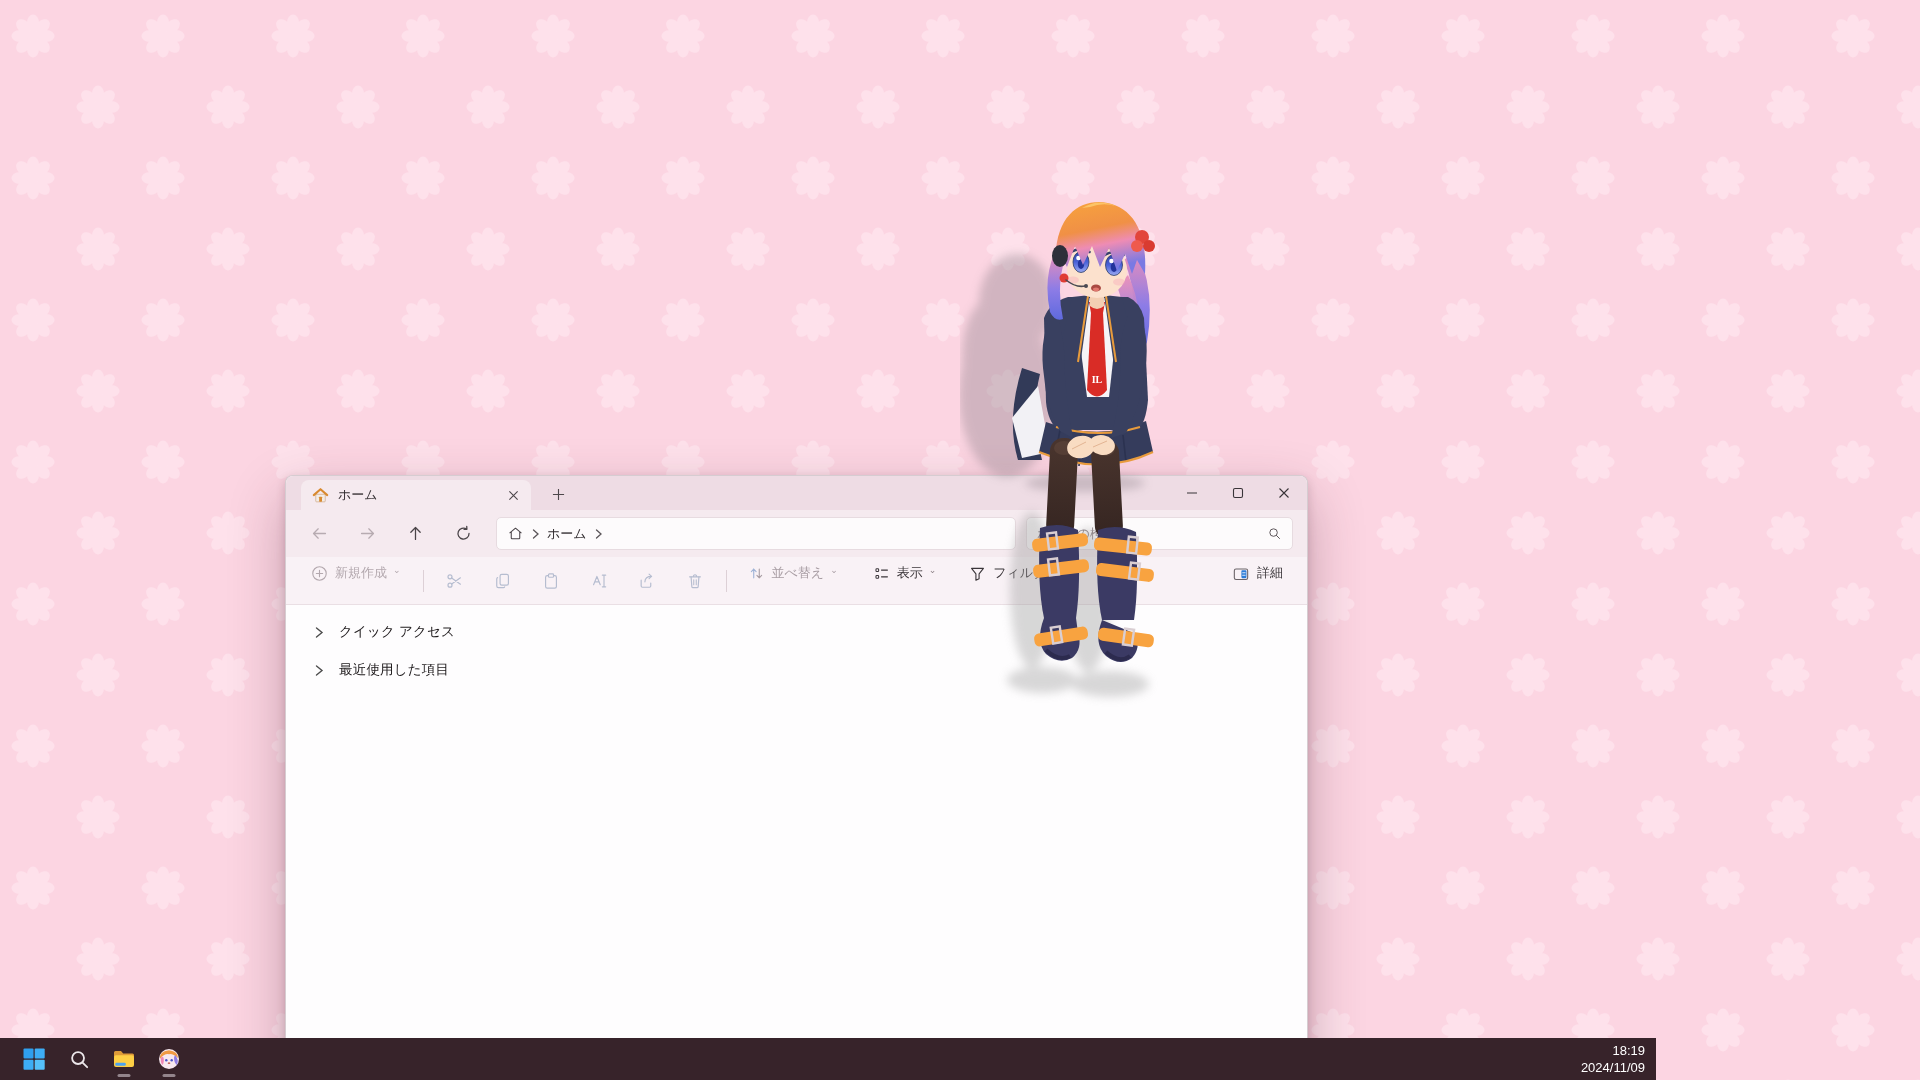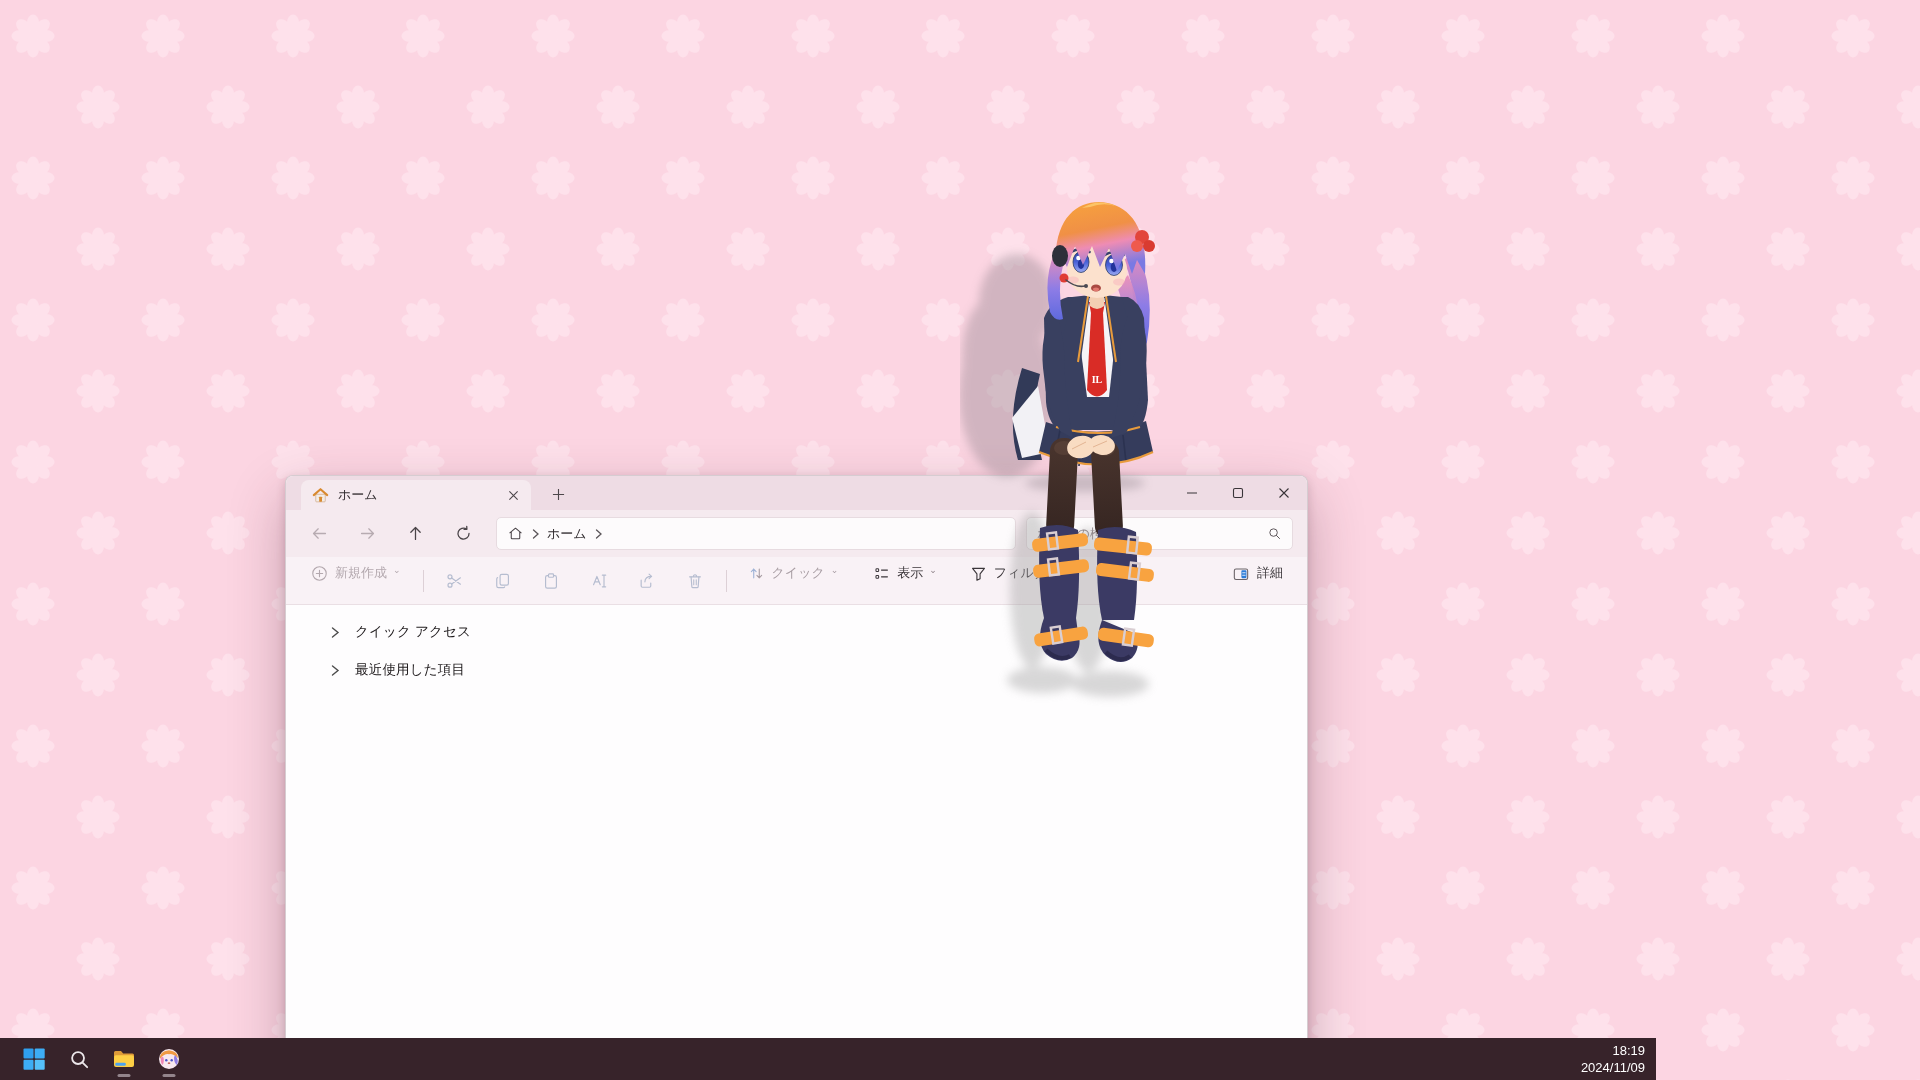--- a/index.html
+++ b/index.html
@@ -37,21 +37,21 @@
   .toolbar{height:48px;background:var(--toolbar-bg);border-bottom:1px solid #eadfe4;display:flex;align-items:center;padding:0 16px;flex:none}
   .tb-btn{display:flex;gap:6px;height:34px;padding:0 8px;border-radius:5px;font-size:13px;white-space:nowrap}
   .tb-btn.disabled{color:#b3a8ae}
   .tb-btn.dark{color:#3b363a}
   .tb-iconbtn{width:38px;height:34px;display:flex;align-items:center;justify-content:center;border-radius:5px;margin-right:10px;flex:none}
   .tb-sep{width:1px;height:22px;background:#ddd0d6;flex:none}
   .chev{font-size:9px;color:inherit;transform:translateY(1px)}
   .spacer{flex:1}
 
   .content{flex:1;background:var(--content-bg);padding-top:8px}
-  .tree-row{display:flex;align-items:center;height:38px;padding-left:44px;gap:15px}
+  .tree-row{display:flex;align-items:center;height:38px;padding-left:28px;gap:15px}
   .tree-label{font-size:13.5px;color:#1d191b;font-weight:500;letter-spacing:.2px}
 
   
   .mascot{position:absolute;left:960px;top:190px;z-index:3}
 
   
   .taskbar{position:absolute;left:0;bottom:0;width:1656px;height:42px;background:var(--taskbar-bg);z-index:5;display:flex;align-items:center;padding-left:13px}
   .tk-btn{width:42px;height:40px;display:flex;align-items:center;justify-content:center;position:relative;border-radius:5px;flex:none;margin-right:3px}
   .runner{position:absolute;bottom:2px;left:50%;transform:translateX(-50%);width:13px;height:3px;border-radius:2px;background:#93858c}
   .clock{position:absolute;right:11px;top:50%;transform:translateY(-50%);text-align:right;color:#ffffff;font-size:13px;line-height:16.5px}
@@ -224,21 +224,21 @@
           <path d="M7.3,7 L8.2,18.7 Q8.3,20 9.6,20 H14.4 Q15.7,20 15.8,18.7 L16.7,7" fill="none" stroke="#b6bdd0" stroke-width="1.4" stroke-linecap="round"></path>
           <path d="M10.5,10.5 V16.5 M13.5,10.5 V16.5" stroke="#b6bdd0" stroke-width="1.3" stroke-linecap="round"></path>
         </svg>
       </div>
       <div class="tb-sep" style="margin:0 12px 0 2px"></div>
       <div class="tb-btn disabled" style="color:#a89da3">
         <svg width="19" height="19" viewBox="0 0 24 24">
           <path d="M8.5,17.5 V6.5 M8.5,6.5 L5.5,9.7 M8.5,6.5 L11.5,9.7" stroke="#9fb3d6" stroke-width="1.4" fill="none" stroke-linecap="round" stroke-linejoin="round"></path>
           <path d="M15.5,6.5 V17.5 M15.5,17.5 L12.5,14.3 M15.5,17.5 L18.5,14.3" stroke="#a89da3" stroke-width="1.4" fill="none" stroke-linecap="round" stroke-linejoin="round"></path>
         </svg>
-        <span>クイック</span>
+        <span>並べ替え</span>
         <span class="chev">⌄</span>
       </div>
       <div class="tb-btn dark" style="margin-left:18px">
         <svg width="19" height="19" viewBox="0 0 24 24">
           <rect x="5" y="6" width="3.4" height="3.4" rx="1" fill="none" stroke="#3b363a" stroke-width="1.3"></rect>
           <rect x="5" y="14.5" width="3.4" height="3.4" rx="1" fill="none" stroke="#3b363a" stroke-width="1.3"></rect>
           <path d="M12,7.7 H19.5 M12,16.2 H19.5" stroke="#3b363a" stroke-width="1.4" stroke-linecap="round"></path>
         </svg>
         <span>表示</span>
         <span class="chev" style="color:#8d8287">⌄</span>

